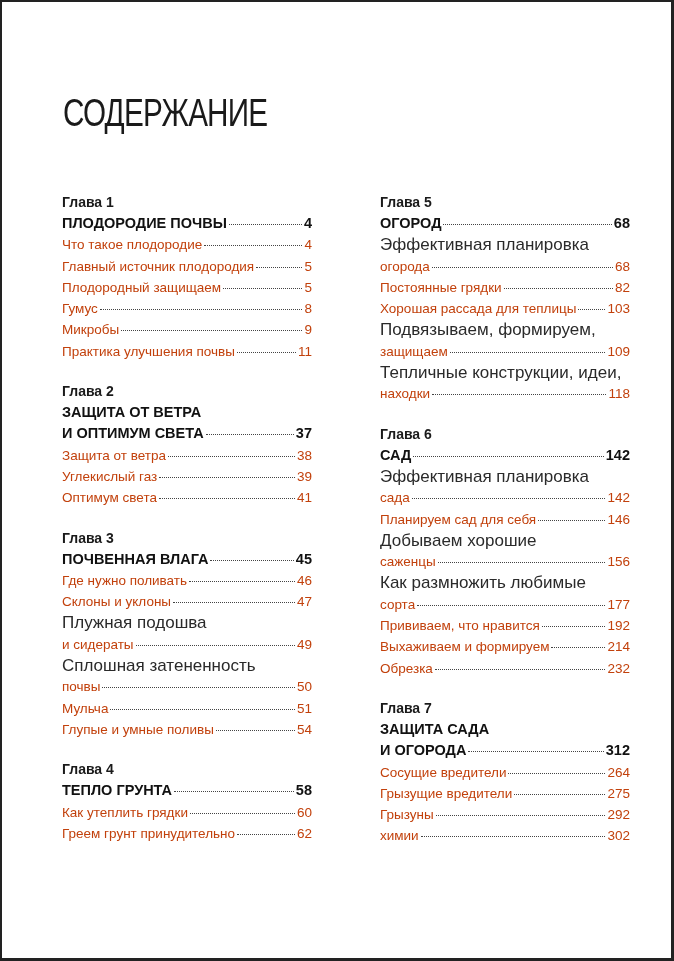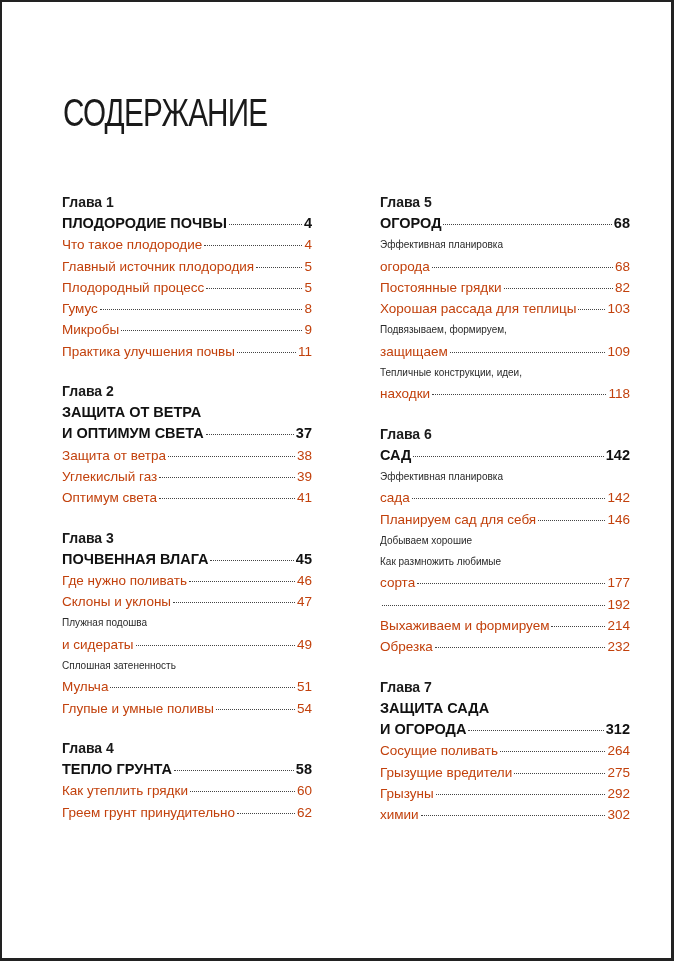--- a/index.html
+++ b/index.html
@@ -27,21 +27,21 @@
     display: flex; align-items: baseline; font-size: 13.5px; line-height: 21.3px;
     color: #c2410c; white-space: nowrap;
   }
   .row.head { font-weight: bold; font-size: 14.5px; color: #111; }
   .row .txt { flex: 0 0 auto; text-align: right; }
   .row .dots {
     flex: 1 1 auto; overflow: hidden; margin: 0 2px; min-width: 6px;
     border-bottom: 1.4px dotted #444; height: 1px; position: relative; top: -3px;
   }
   .row .pg { flex: 0 0 auto; }
-  .line-only { font-size: 10px; line-height: 21.3px; color: #2a2a2a; white-space: nowrap; }
+  .line-only { font-size: 17px; line-height: 21.3px; color: #2a2a2a; white-space: nowrap; }
   .line-only.head { font-weight: bold; font-size: 14.5px; color: #111; }
 </style>
 </head>
 <body>
 
 <div class="page">
   <h1 class="title">СОДЕРЖАНИЕ</h1>
   <div class="col left">
       <div class="chapter">
         <div class="ch-num">Глава 1</div>
@@ -54,21 +54,21 @@
           <span class="txt">Что такое плодородие</span>
           <span class="dots"></span>
           <span class="pg">4</span>
         </div>
         <div class="row ">
           <span class="txt">Главный источник плодородия</span>
           <span class="dots"></span>
           <span class="pg">5</span>
         </div>
         <div class="row ">
-          <span class="txt">Плодородный процесс</span>
+          <span class="txt">Плодородный защищаем</span>
           <span class="dots"></span>
           <span class="pg">5</span>
         </div>
         <div class="row ">
           <span class="txt">Гумус</span>
           <span class="dots"></span>
           <span class="pg">8</span>
         </div>
         <div class="row ">
           <span class="txt">Микробы</span>
@@ -123,20 +123,25 @@
           <span class="pg">47</span>
         </div>
         <div class="line-only">Плужная подошва</div>
         <div class="row ">
           <span class="txt">и сидераты</span>
           <span class="dots"></span>
           <span class="pg">49</span>
         </div>
         <div class="line-only">Сплошная затененность</div>
         <div class="row ">
+          <span class="txt">почвы</span>
+          <span class="dots"></span>
+          <span class="pg">50</span>
+        </div>
+        <div class="row ">
           <span class="txt">Мульча</span>
           <span class="dots"></span>
           <span class="pg">51</span>
         </div>
         <div class="row ">
           <span class="txt">Глупые и умные поливы</span>
           <span class="dots"></span>
           <span class="pg">54</span>
         </div>
       </div>
@@ -208,27 +213,33 @@
           <span class="txt">сада</span>
           <span class="dots"></span>
           <span class="pg">142</span>
         </div>
         <div class="row ">
           <span class="txt">Планируем сад для себя</span>
           <span class="dots"></span>
           <span class="pg">146</span>
         </div>
         <div class="line-only">Добываем хорошие</div>
+        <div class="row ">
+          <span class="txt">саженцы</span>
+          <span class="dots"></span>
+          <span class="pg">156</span>
+        </div>
         <div class="line-only">Как размножить любимые</div>
         <div class="row ">
           <span class="txt">сорта</span>
           <span class="dots"></span>
           <span class="pg">177</span>
         </div>
         <div class="row ">
+          <span class="txt">Прививаем, что нравится</span>
           <span class="dots"></span>
           <span class="pg">192</span>
         </div>
         <div class="row ">
           <span class="txt">Выхаживаем и формируем</span>
           <span class="dots"></span>
           <span class="pg">214</span>
         </div>
         <div class="row ">
           <span class="txt">Обрезка</span>
@@ -238,21 +249,21 @@
       </div>
       <div class="chapter">
         <div class="ch-num">Глава 7</div>
         <div class="line-only head">ЗАЩИТА САДА</div>
         <div class="row head">
           <span class="txt">И ОГОРОДА</span>
           <span class="dots"></span>
           <span class="pg">312</span>
         </div>
         <div class="row ">
-          <span class="txt">Сосущие поливать</span>
+          <span class="txt">Сосущие вредители</span>
           <span class="dots"></span>
           <span class="pg">264</span>
         </div>
         <div class="row ">
           <span class="txt">Грызущие вредители</span>
           <span class="dots"></span>
           <span class="pg">275</span>
         </div>
         <div class="row ">
           <span class="txt">Грызуны</span>

